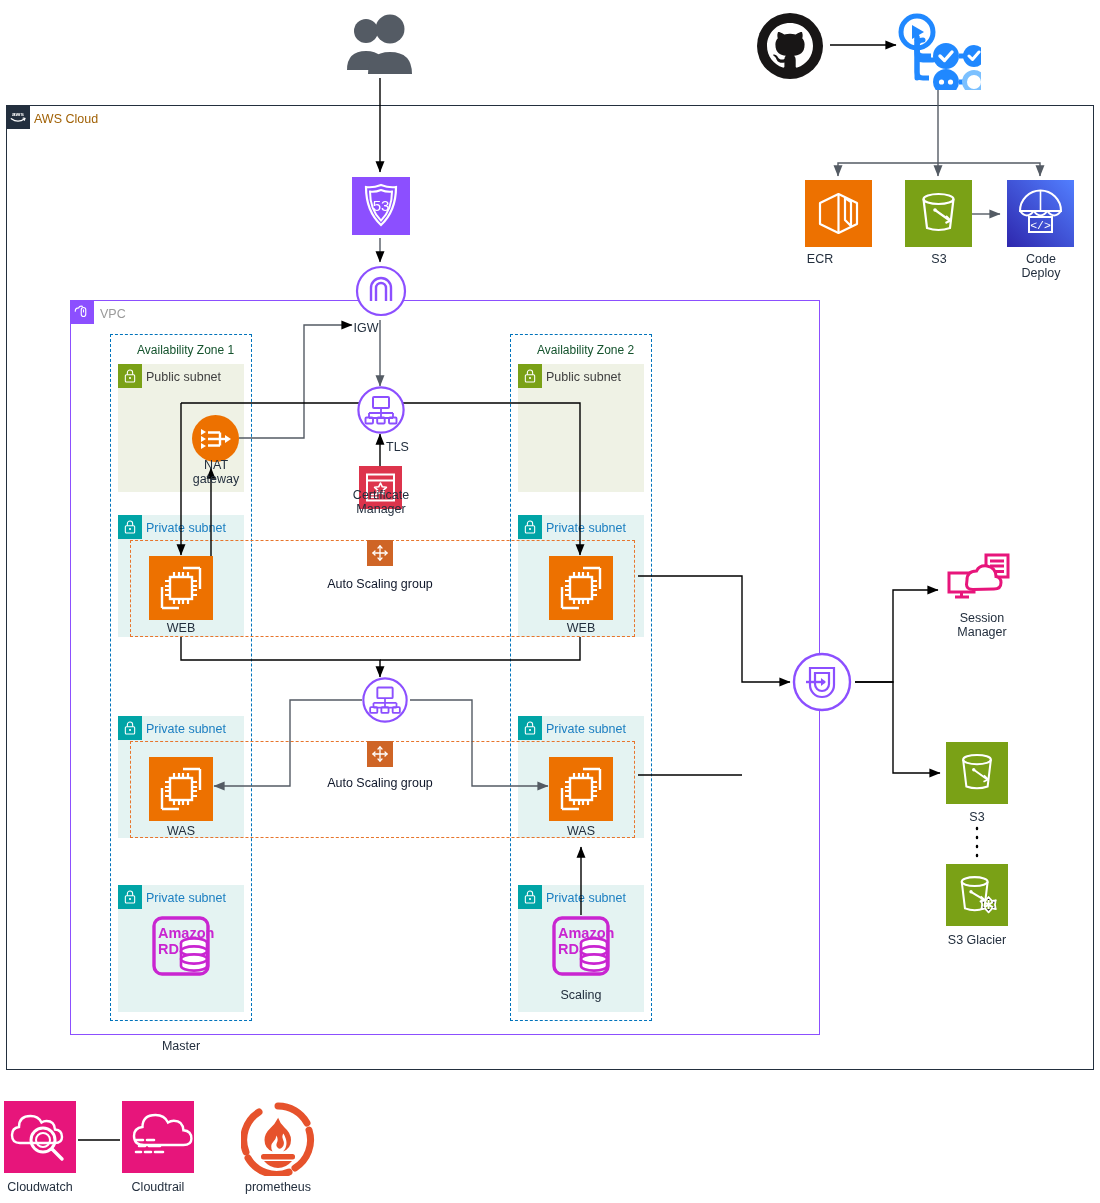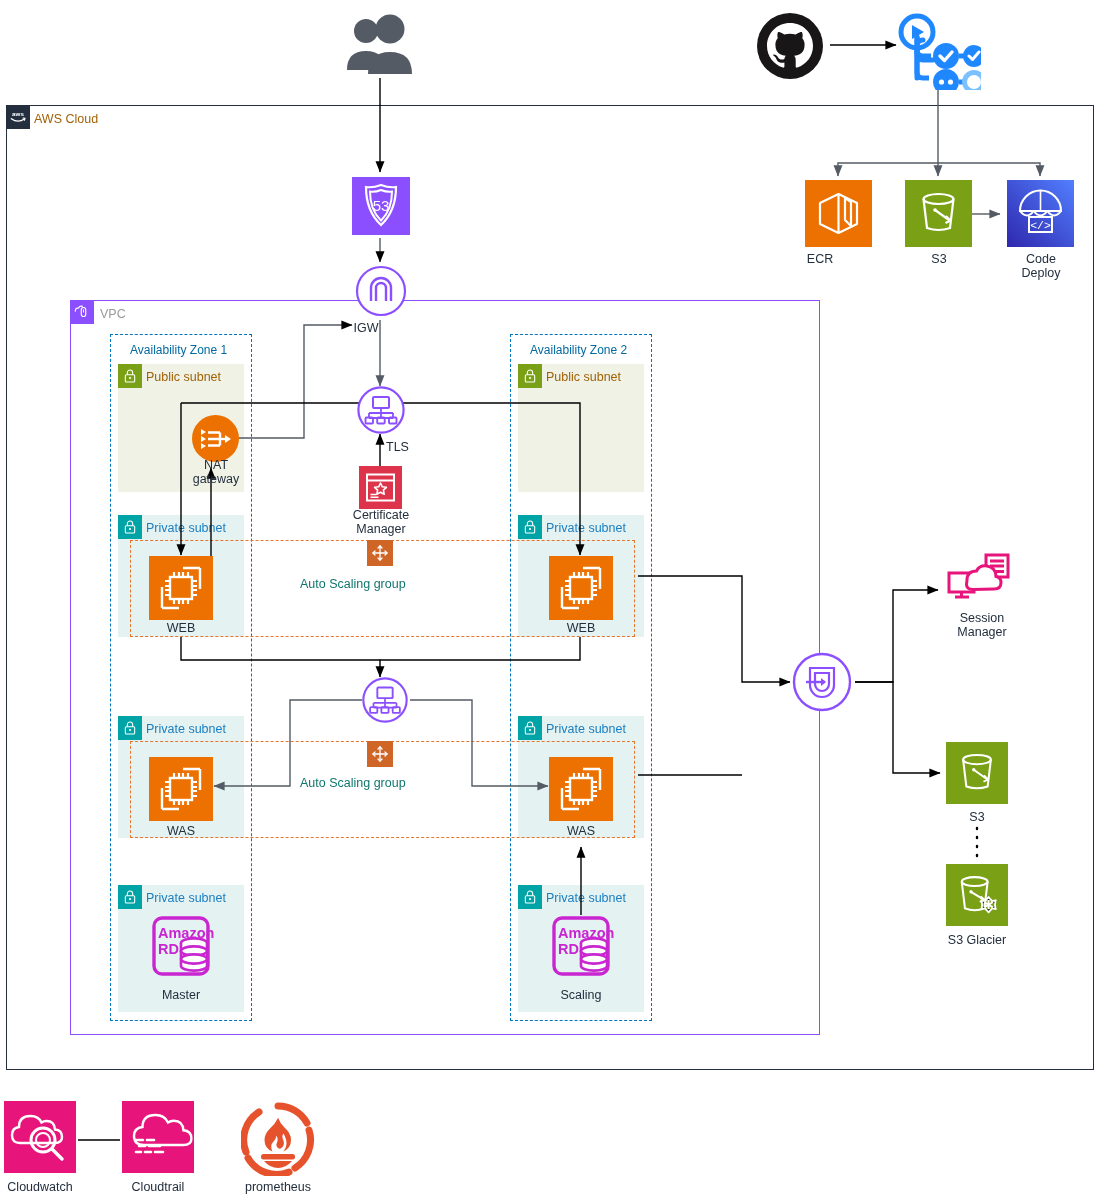--- a/index.html
+++ b/index.html
@@ -45,24 +45,24 @@
   }
   .tile svg { display: block; }
   .grp-label {
     position: absolute;
     font-size: 12.5px;
     white-space: nowrap;
     line-height: 24px;
   }
   .lbl-aws   { color: #a16207; }
   .lbl-vpc   { color: #9a9a9a; }
-  .lbl-az    { color: #0369a1; font-size: 12px; }
-  .lbl-pub   { color: #a16207; }
+  .lbl-az    { color: #14532d; font-size: 12px; margin-left: 7px; }
+  .lbl-pub   { color: #404040; }
   .lbl-priv  { color: #1a7ec1; }
-  .lbl-asg   { color: #0f766e; font-size: 12.5px; text-align: left; }
+  .lbl-asg   { color: #0f172a; font-size: 12.5px; text-align: center; }
 
   
   .node-label {
     position: absolute;
     font-size: 12.5px;
     color: #232f3e;
     text-align: center;
     line-height: 14px;
     white-space: pre-line;
   }
@@ -367,21 +367,21 @@
 
   <div class="icon-sq" style="left:359px; top:466px;">
     <svg width="43" height="43" viewBox="0 0 43 43">
       <rect width="43" height="43" fill="#dd344c"></rect>
       <rect x="8" y="8.5" width="27" height="26" fill="none" stroke="#fff" stroke-width="2"></rect>
       <path d="M8 14.5 L35 14.5" stroke="#fff" stroke-width="2"></path>
       <path d="M21.5 17 L23.3 20.8 L27.4 21.3 L24.4 24.2 L25.2 28.3 L21.5 26.3 L17.8 28.3 L18.6 24.2 L15.6 21.3 L19.7 20.8 z" fill="none" stroke="#fff" stroke-width="1.6" stroke-linejoin="round"></path>
       <path d="M11.5 28.5 L17 28.5 M11.5 31.2 L19.5 31.2" stroke="#fff" stroke-width="1.6"></path>
     </svg>
   </div>
-  <div class="node-label" style="left:337px; top:488px; width:88px;margin-top:20px;">Certificate
+  <div class="node-label" style="left:337px; top:488px; width:88px;">Certificate
 Manager</div>
 
   <div class="icon-sq" style="left:192px; top:415px;">
     <svg width="47" height="47" viewBox="0 0 47 47">
       <circle cx="23.5" cy="23.5" r="23.5" fill="#ed7100"></circle>
       <path d="M9 14 L14 17 L9 20 z" fill="#fff"></path>
       <path d="M9 21 L14 24 L9 27 z" fill="#fff"></path>
       <path d="M9 28 L14 31 L9 34 z" fill="#fff"></path>
       <path d="M16 17.5 L28 17.5 M16 24 L28 24 M16 30.5 L28 30.5" stroke="#fff" stroke-width="2.4"></path>
       <path d="M28 17.5 L28 30.5" stroke="#fff" stroke-width="2.4"></path>
@@ -501,21 +501,21 @@
       <text x="10" y="24" font-size="14.5" fill="#c925d1" font-family="Liberation Sans, sans-serif" font-weight="bold">Amazon</text>
       <text x="10" y="40" font-size="14.5" fill="#c925d1" font-family="Liberation Sans, sans-serif" font-weight="bold">RDS</text>
       <g fill="#fff" stroke="#c925d1" stroke-width="2.6">
         <ellipse cx="46" cy="29" rx="13" ry="4.6"></ellipse>
         <path d="M33 29 L33 52 a13 4.6 0 0 0 26 0 L59 29"></path>
         <ellipse cx="46" cy="37" rx="13" ry="4.6"></ellipse>
         <ellipse cx="46" cy="45" rx="13" ry="4.6"></ellipse>
       </g>
     </svg>
   </div>
-  <div class="node-label" style="left:137px; top:988px; width:88px;">Master</div>
+  <div class="node-label" style="left:137px; top:1039px; width:88px;">Master</div>
 
   <div class="icon-sq" style="left:548px; top:914px;">
     <svg width="66" height="64" viewBox="0 0 66 64">
       <path d="M6 12 a8 8 0 0 1 8-8 L52 4 a8 8 0 0 1 8 8 L60 52 a8 8 0 0 1 -8 8 L14 60 a8 8 0 0 1 -8 -8 z" fill="none" stroke="#c925d1" stroke-width="3.4"></path>
       <text x="10" y="24" font-size="14.5" fill="#c925d1" font-family="Liberation Sans, sans-serif" font-weight="bold">Amazon</text>
       <text x="10" y="40" font-size="14.5" fill="#c925d1" font-family="Liberation Sans, sans-serif" font-weight="bold">RDS</text>
       <g fill="#fff" stroke="#c925d1" stroke-width="2.6">
         <ellipse cx="46" cy="29" rx="13" ry="4.6"></ellipse>
         <path d="M33 29 L33 52 a13 4.6 0 0 0 26 0 L59 29"></path>
         <ellipse cx="46" cy="37" rx="13" ry="4.6"></ellipse>

